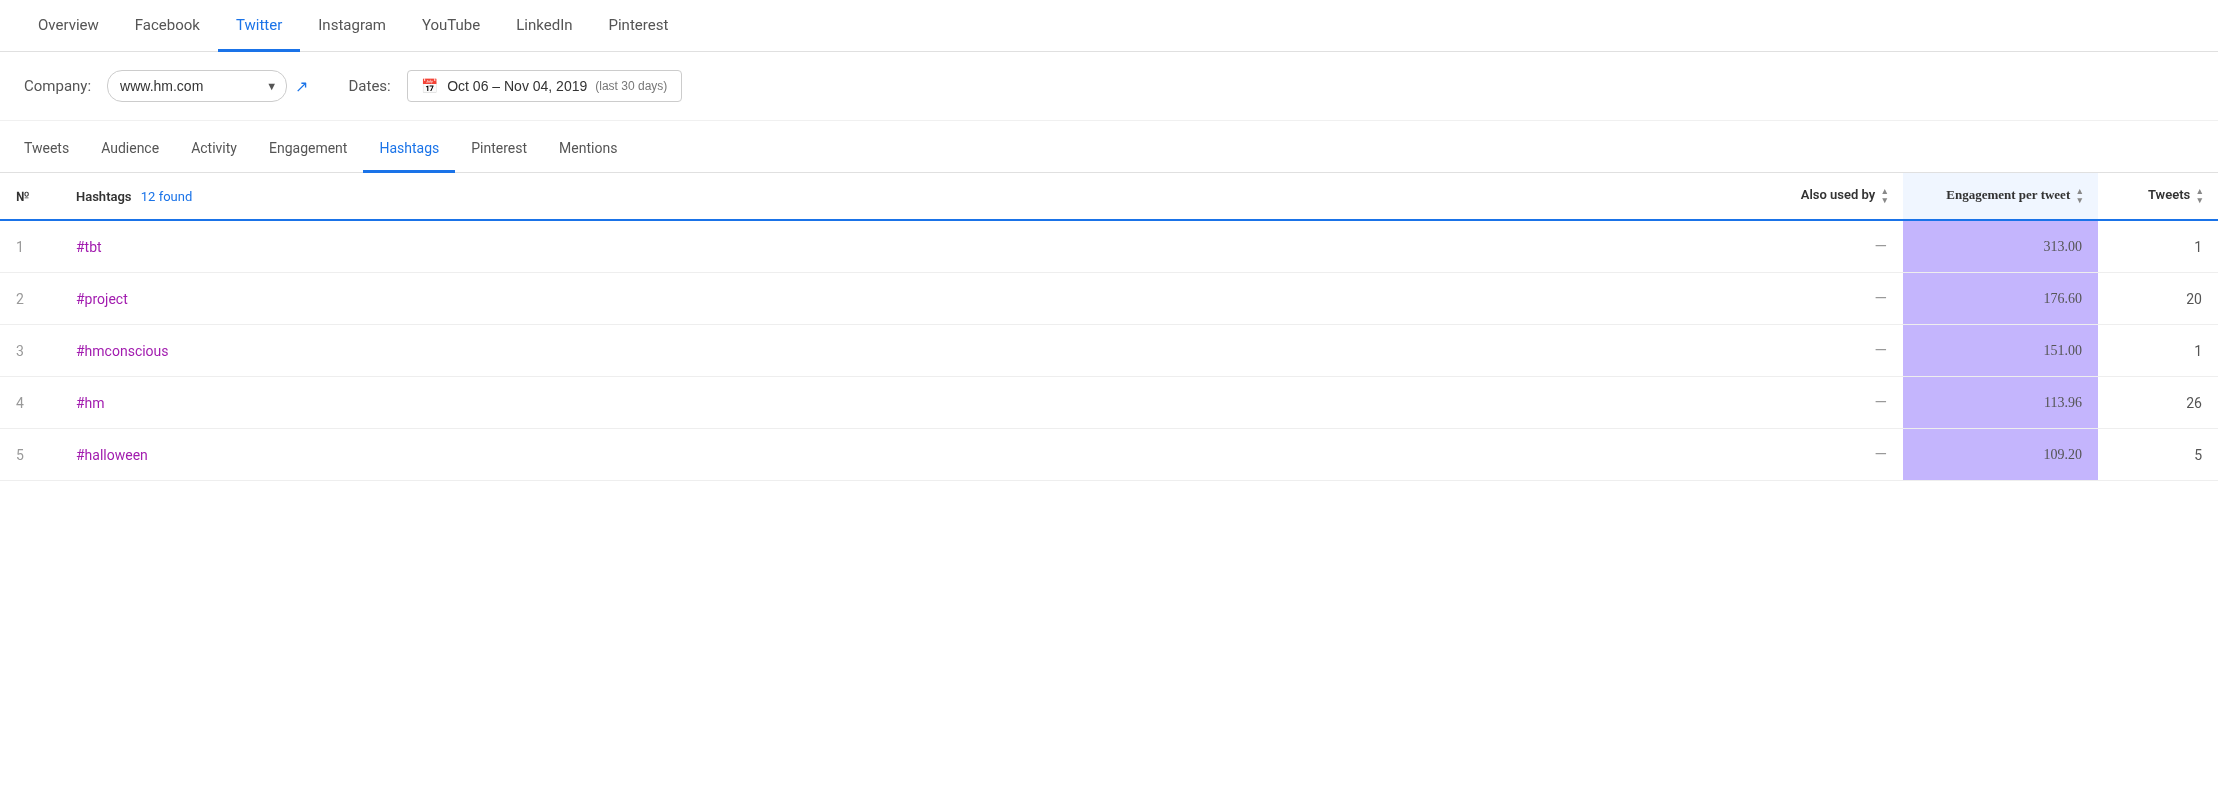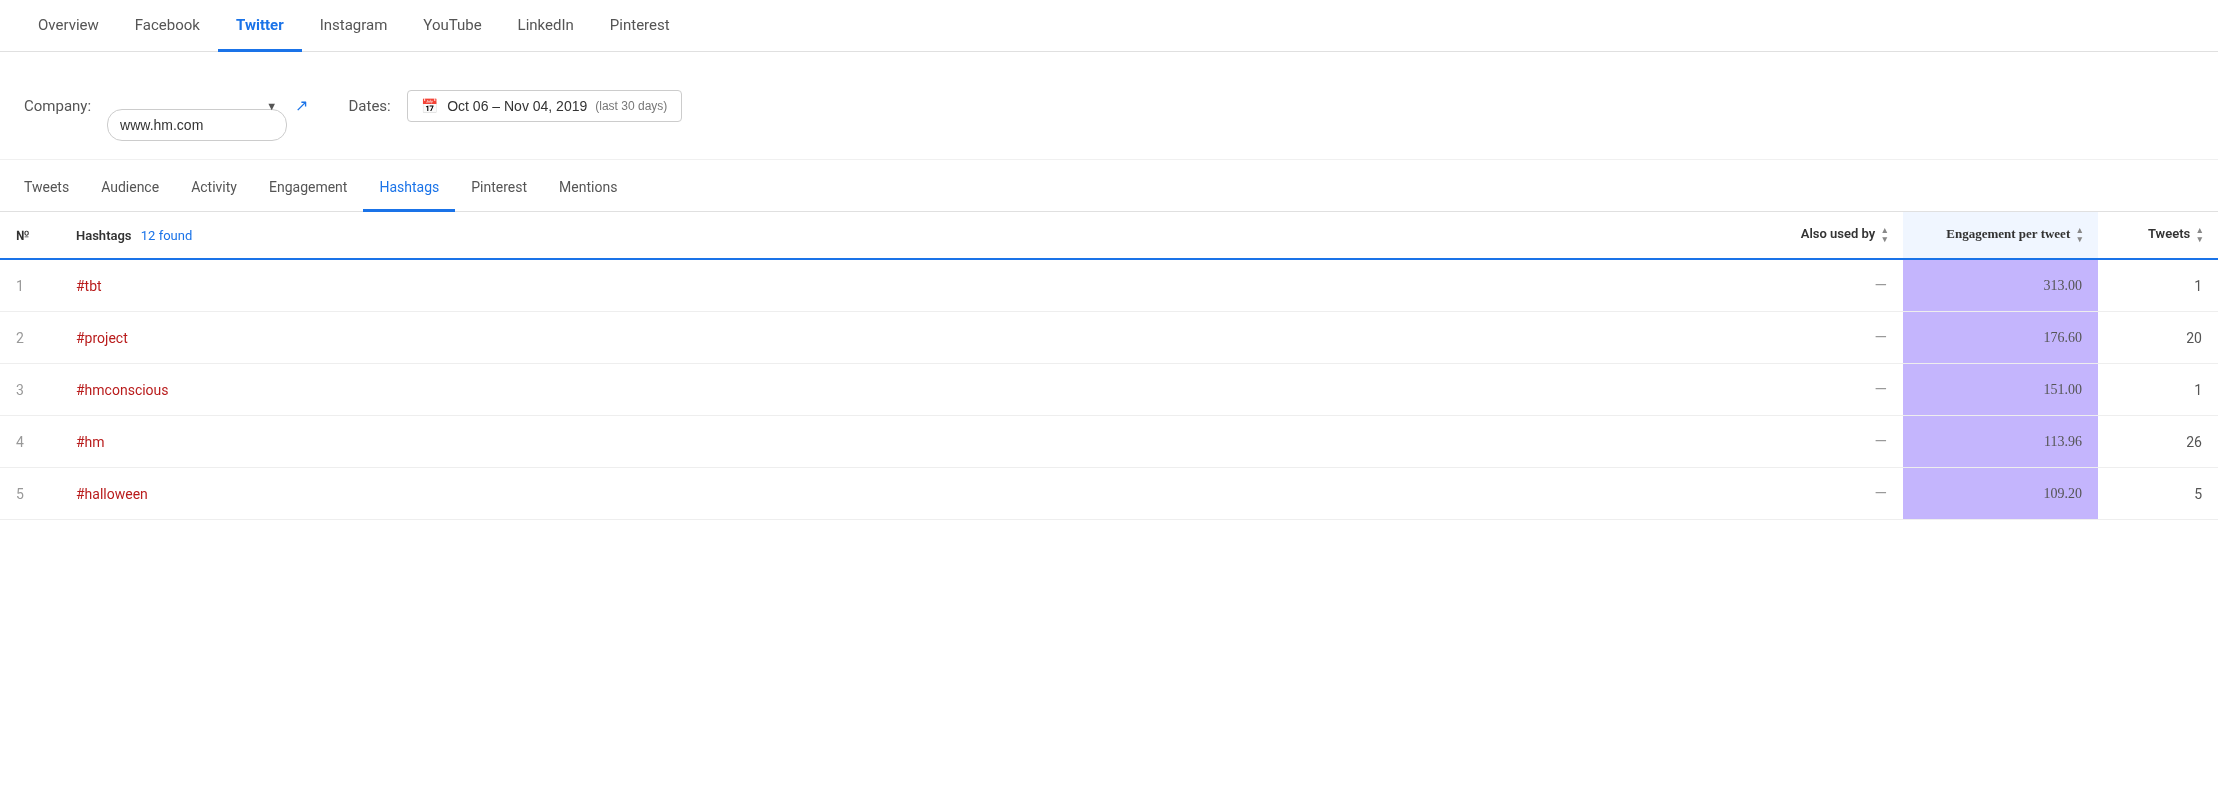--- a/index.html
+++ b/index.html
@@ -26,21 +26,21 @@
       cursor: pointer;
       color: #555;
       font-size: 15px;
       border-bottom: 3px solid transparent;
       margin-bottom: -1px;
       white-space: nowrap;
     }
     .top-nav-item.active {
       color: #1a73e8;
       border-bottom: 3px solid #1a73e8;
-      font-weight: 700;
+      font-weight: 400;
     }
 
     
     .toolbar {
       display: flex;
       align-items: center;
       padding: 18px 24px;
       gap: 16px;
       border-bottom: 1px solid #f0f0f0;
     }
@@ -58,21 +58,20 @@
       border: 1px solid #ccc;
       border-radius: 15px;
       padding: 7px 36px 7px 12px;
       font-size: 14px;
       color: #333;
       background: #fff;
       appearance: none;
       cursor: pointer;
       min-width: 180px;
       position: relative;
-      margin-top: 39px;
     }
     .select-wrapper {
       position: relative;
       display: inline-block;
     }
     .select-wrapper::after {
       content: '▼';
       position: absolute;
       right: 10px;
       top: 50%;
@@ -183,21 +182,21 @@
       border-bottom: 1px solid #eee;
     }
     tbody td {
       padding: 16px 16px;
       font-size: 14px;
       color: #555;
     }
     tbody td.right { text-align: right; }
     tbody td.highlighted { background: #c4b5fd; }
     .hashtag-link {
-      color: #b91c1c;
+      color: #a21caf;
       text-decoration: none;
       cursor: pointer;
     }
     .dash { color: #999; font-size: 16px; }
     .row-num { color: #999; }
   </style>
 </head>
 <body>
 
 <nav class="top-nav">

